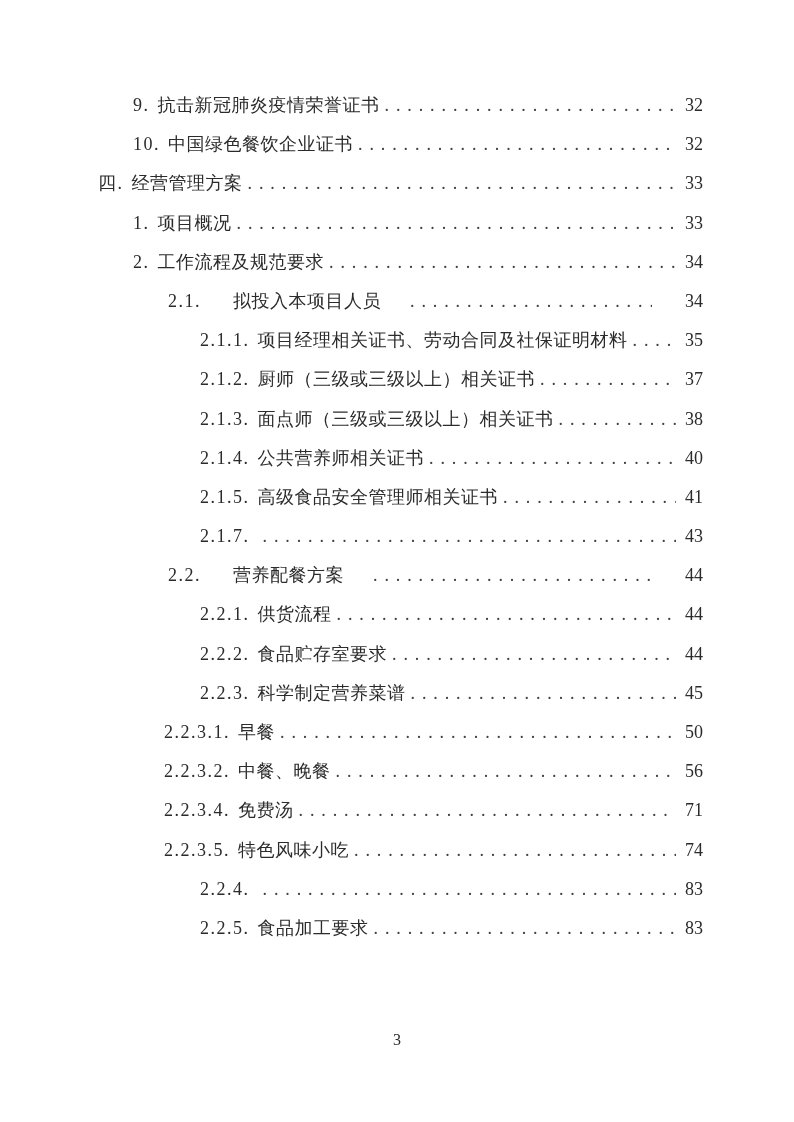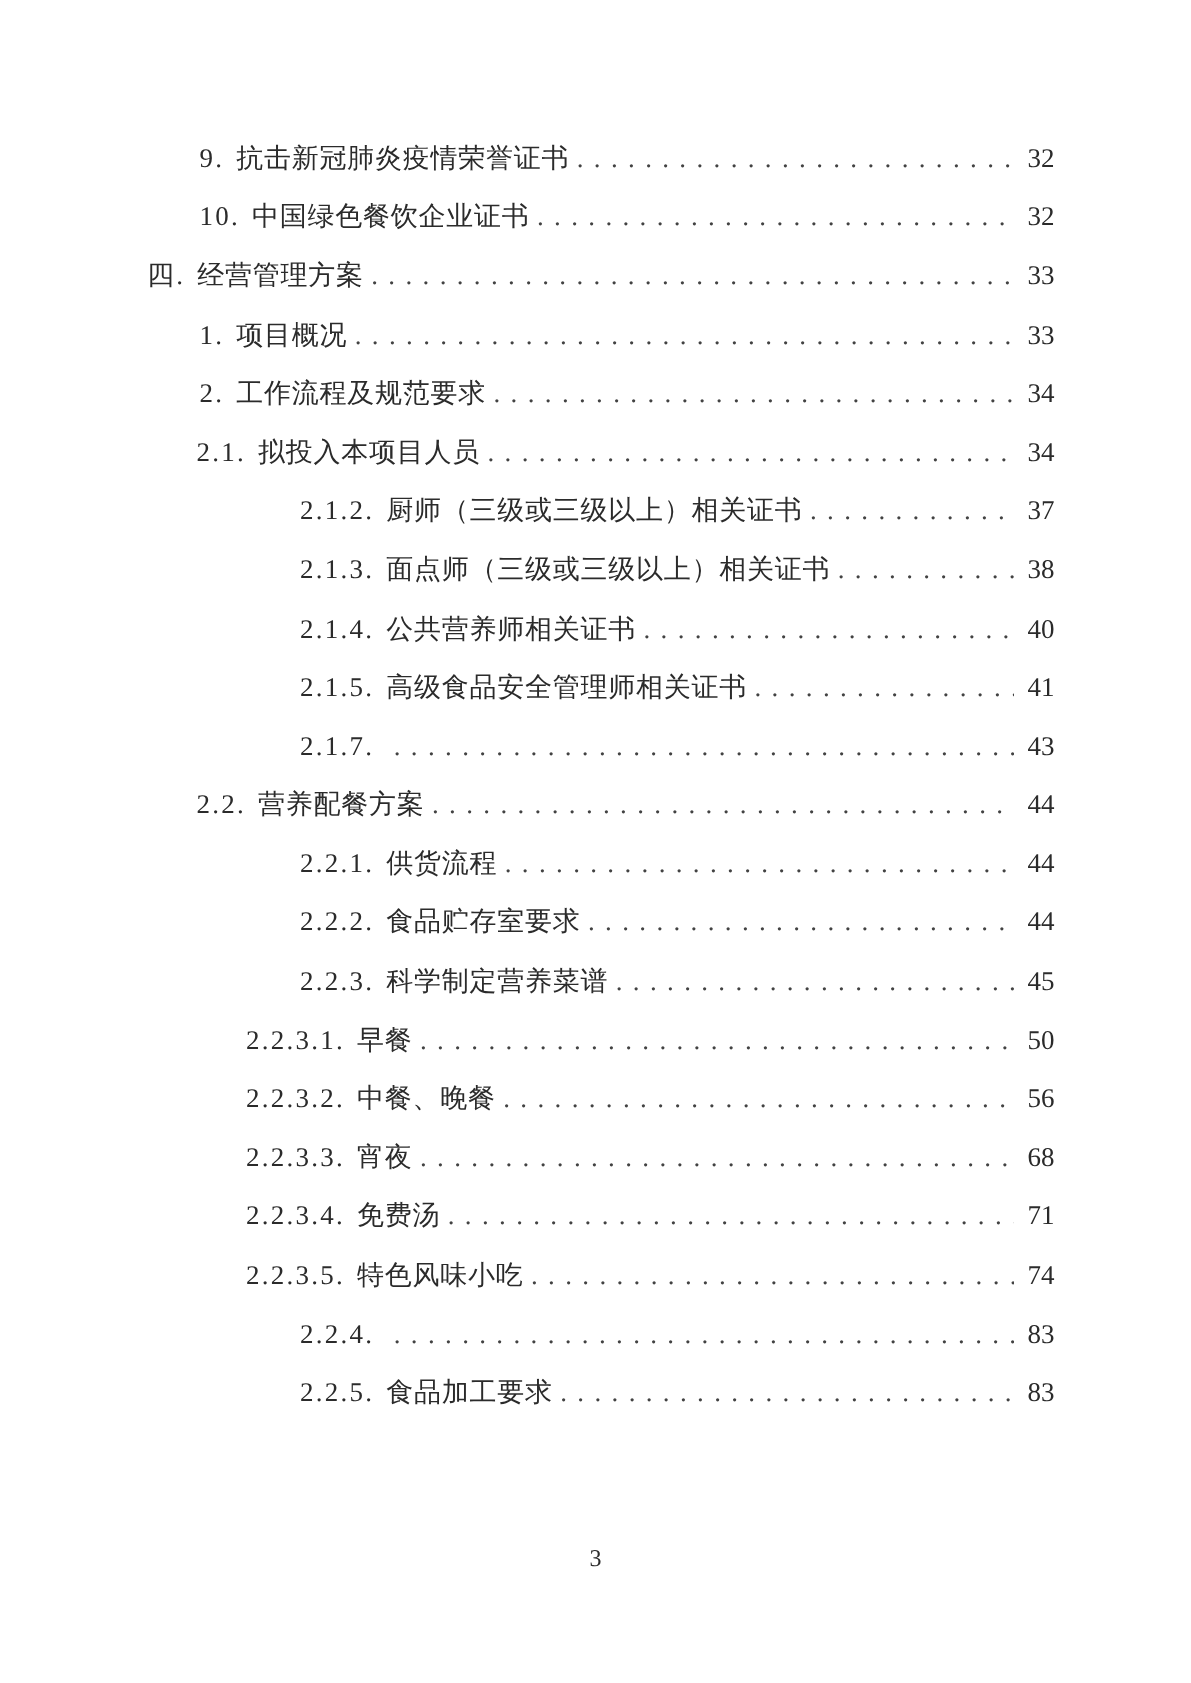--- a/index.html
+++ b/index.html
@@ -47,21 +47,21 @@
     content: ". . . . . . . . . . . . . . . . . . . . . . . . . . . . . . . . . . . . . . . . . . . . . . . . . . . . . . . . . . . . . . . . . . . .";
     letter-spacing: 1.2px;
   }
   .toc-row .pg {
     flex: 0 0 auto;
     min-width: 22px;
     text-align: center;
   }
   .level-0 { margin-left: 0; }
   .level-1 { margin-left: 35px; }
-  .level-2 { margin-left: 33px; }
+  .level-2 { margin-left: 70px; gap: 24px; }
   .level-3 { margin-left: 102px; }
   .level-4 { margin-left: 66px; }
   .page-footer {
     position: absolute;
     top: 1028px;
     left: 0;
     width: 100%;
     text-align: center;
     font-size: 16px;
     line-height: 24px;
@@ -109,20 +109,26 @@
     <span class="pg">34</span>
   </div>
 
   <div class="toc-row level-2">
     <span class="num">2.1.</span>
     <span class="title">拟投入本项目人员</span>
     <span class="leader"></span>
     <span class="pg">34</span>
   </div>
 
+  <div class="toc-row level-3">
+    <span class="num">2.1.1.</span>
+    <span class="title">项目经理相关证书、劳动合同及社保证明材料</span>
+    <span class="leader"></span>
+    <span class="pg">35</span>
+  </div>
 
   <div class="toc-row level-3">
     <span class="num">2.1.2.</span>
     <span class="title">厨师（三级或三级以上）相关证书</span>
     <span class="leader"></span>
     <span class="pg">37</span>
   </div>
 
   <div class="toc-row level-3">
     <span class="num">2.1.3.</span>
@@ -187,26 +193,20 @@
     <span class="pg">50</span>
   </div>
 
   <div class="toc-row level-4">
     <span class="num">2.2.3.2.</span>
     <span class="title">中餐、晚餐</span>
     <span class="leader"></span>
     <span class="pg">56</span>
   </div>
 
-  <div class="toc-row level-4">
-    <span class="num">2.2.3.3.</span>
-    <span class="title">宵夜</span>
-    <span class="leader"></span>
-    <span class="pg">68</span>
-  </div>
 
   <div class="toc-row level-4">
     <span class="num">2.2.3.4.</span>
     <span class="title">免费汤</span>
     <span class="leader"></span>
     <span class="pg">71</span>
   </div>
 
   <div class="toc-row level-4">
     <span class="num">2.2.3.5.</span>

